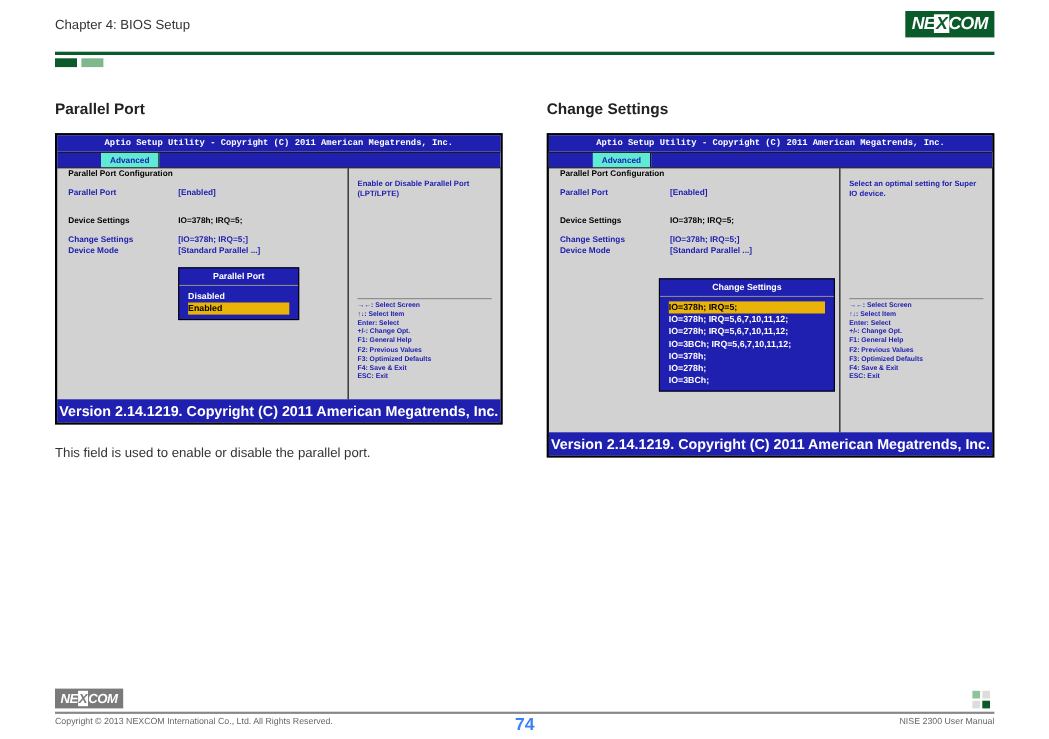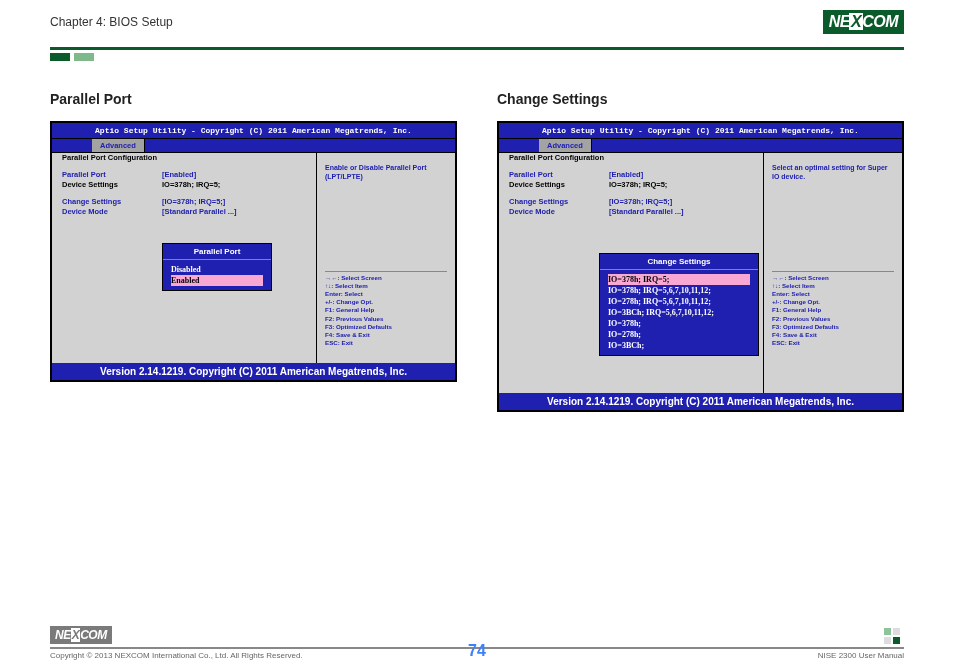--- a/index.html
+++ b/index.html
@@ -13,48 +13,48 @@
   .accent-row { display: flex; gap: 4px; margin-left: 50px; margin-bottom: 30px; }
   .accent1 { width: 20px; height: 8px; background: #0a5a2a; }
   .accent2 { width: 20px; height: 8px; background: #7fb88a; }
   .content { display: flex; gap: 40px; padding: 0 50px; }
   .column { flex: 1; }
   .section-title { font-weight: bold; font-size: 14px; color: #222; margin-bottom: 14px; }
   .bios { background: #d2d2d2; border: 2px solid #000; font-family: Arial, sans-serif; font-size: 7.5px; font-weight: bold; }
   .bios-titlebar { background: #2020b0; color: #fff; text-align: center; padding: 3px 0; font-size: 8px; font-family: Liberation Mono, monospace; }
   .bios-tabs { background: #fff; border-top: 1px solid #000; display: flex; }
   .bios-tabs .spacer { width: 40px; background: #2020b0; }
-  .bios-tab { background: #a3a3a3; color: #2020b0; padding: 2px 8px; border-right: 1px solid #000; }
+  .bios-tab { background: #5eead4; color: #2020b0; padding: 2px 8px; border-right: 1px solid #000; }
   .bios-tabs .rest { flex: 1; background: #2020b0; }
   .bios-body { display: flex; border-top: 1px solid #000; }
   .bios-left { flex: 2; padding: 0 10px; color: #2020b0; position: relative; min-height: 210px; }
   .bios-right { flex: 1; padding: 8px 8px; border-left: 1px solid #000; color: #2020b0; }
   .bios-left .heading { color: #000; margin-bottom: 8px; }
   .row { display: flex; margin-bottom: 1px; }
   .row .lbl { width: 100px; }
   .row .val { }
-  .black { color: #000; }
+  .black { color: #000; margin-top: 16px; }
   .blue { color: #2020b0; }
   .popup { position: absolute; background: #2020b0; color: #fff; border: 1px solid #000; font-size: 8px; }
   .popup-header { text-align: center; padding: 3px 6px; border-bottom: 1px solid #888; }
   .popup-body { padding: 4px 8px; }
-  .popup-item { padding: 1px 0; white-space: nowrap; font-family: Liberation Serif, serif; }
-  .popup-item.selected { background: #f9a8d4; color: #000; }
+  .popup-item { padding: 1px 0; white-space: nowrap; }
+  .popup-item.selected { background: #eab308; color: #000; }
   .help { color: #2020b0; line-height: 1.3; margin-top: 2px; font-size: 7px; }
   .nav { margin-top: 90px; font-size: 6.2px; line-height: 1.3; color: #2020b0; }
   .nav-top-border { border-top: 1px solid #888; padding-top: 2px; }
-  .bios-footer { background: #2020b0; color: #fff; text-align: center; padding: 3px 0; font-size: 10px; }
+  .bios-footer { background: #2020b0; color: #fff; text-align: center; padding: 3px 0; font-size: 13px; }
   .caption { font-size: 12px; color: #333; margin-top: 18px; }
   .page-footer { position: absolute; bottom: 12px; left: 50px; right: 50px; }
   .f-logo-row { display: flex; justify-content: space-between; align-items: end; margin-bottom: 3px; }
   .f-logo { background: #7a7a7a; color: #fff; font-weight: bold; font-size: 12px; padding: 2px 5px; font-style: italic; letter-spacing: -0.5px; }
   .f-squares { display: flex; gap: 2px; flex-wrap: wrap; width: 20px; }
   .sq { width: 7px; height: 7px; }
   .f-hr { height: 2px; background: #888; }
-  .f-text { display: flex; justify-content: space-between; font-size: 8px; color: #666; margin-top: 2px; align-items: flex-end; }
+  .f-text { display: flex; justify-content: space-between; font-size: 8px; color: #666; margin-top: 2px; align-items: flex-start; }
   .f-center { position: absolute; left: 50%; transform: translateX(-50%); font-weight: bold; font-size: 16px; color: #3b82f6; }
   .mt { margin-top: 8px; }
 </style>
 </head>
 <body>
 
 <div class="header">
   <div class="chapter">Chapter 4: BIOS Setup</div>
   <div class="logo">
     <span class="logo-box">
@@ -119,20 +119,21 @@
               <div>F1: General Help</div>
               <div>F2: Previous Values</div>
               <div>F3: Optimized Defaults</div>
               <div>F4: Save &amp; Exit</div>
               <div>ESC: Exit</div>
             </div>
         </div>
       </div>
       <div class="bios-footer">Version 2.14.1219. Copyright (C) 2011 American Megatrends, Inc.</div>
     </div>
+    <div class="caption">This field is used to enable or disable the parallel port.</div>
   </div>
 
   <div class="column">
     <div class="section-title">Change Settings</div>
     <div class="bios">
       <div class="bios-titlebar">Aptio Setup Utility - Copyright (C) 2011 American Megatrends, Inc.</div>
       <div class="bios-tabs">
         <div class="spacer"></div>
         <div class="bios-tab">Advanced</div>
         <div class="rest"></div>

